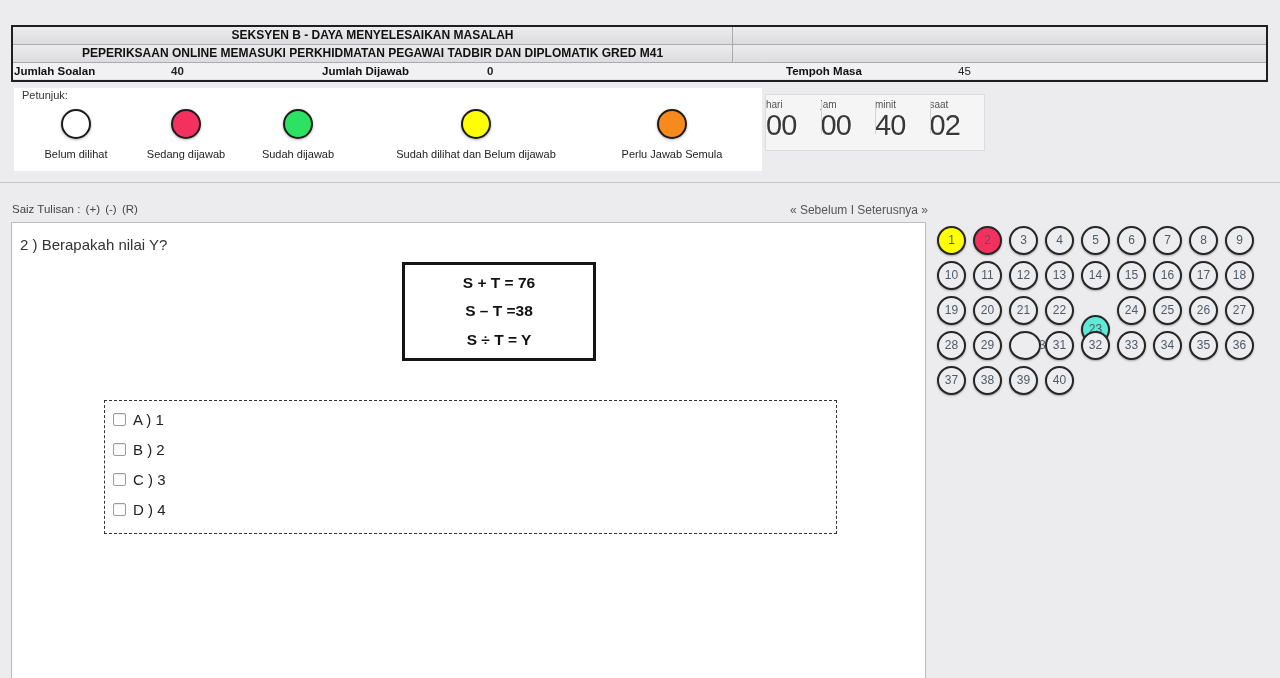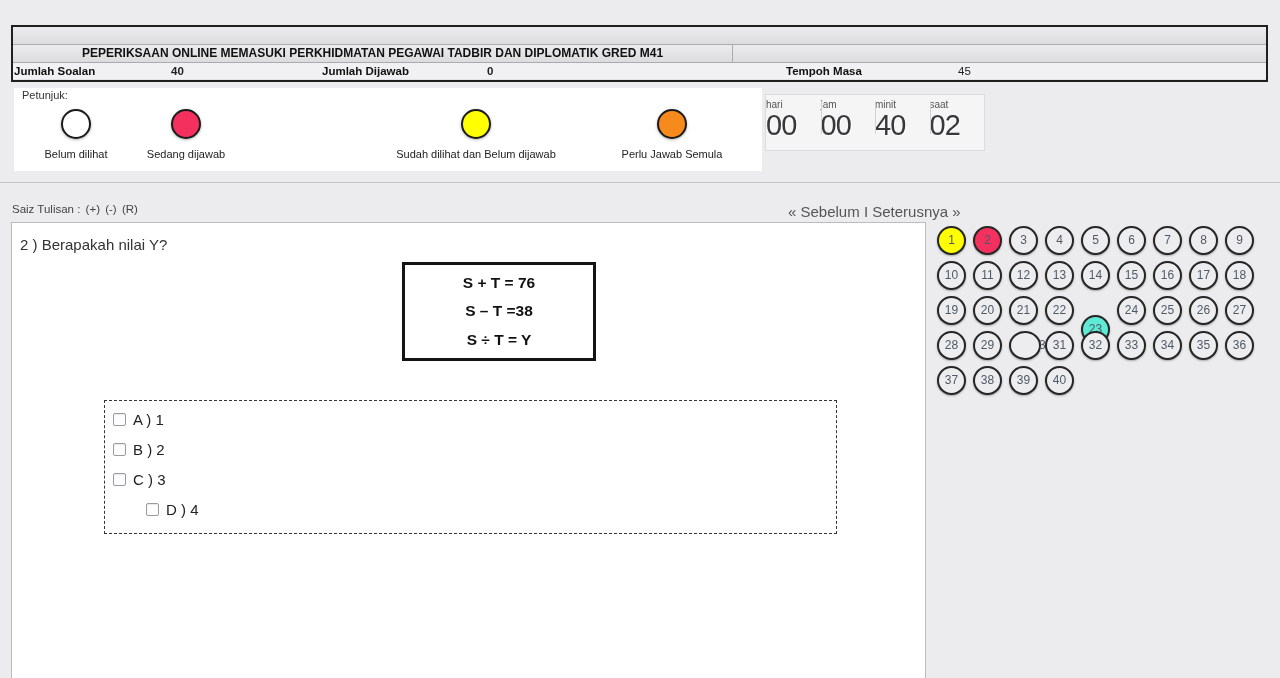--- a/index.html
+++ b/index.html
@@ -56,61 +56,62 @@
   .timer-value {
     font-size:29px; color:#38383A; letter-spacing:-1px; line-height:30px;
     text-shadow:1px 1px 0 rgba(255,255,255,.85); display:block;
   }
 
   
   .divider { position:absolute; left:0; top:182px; width:1280px; height:1px; background:#C5C5C8; }
   .fontsize-bar { position:absolute; left:12px; top:203px; font-size:11.5px; color:#444; }
   .fontsize-bar span { margin-right:2px; }
   .fs-btn { cursor:pointer; }
-  .nav-bar { position:absolute; top:203px; left:788px; width:142px; text-align:left; font-size:15px; color:#555; white-space:nowrap; }
+  .nav-bar { position:absolute; top:203px; left:788px; width:142px; text-align:center; font-size:12px; color:#555; white-space:nowrap; }
   .nav-link { cursor:pointer; }
 
   
   .question-panel {
     position:absolute; left:11px; top:222px; width:915px; height:460px;
     background:#FFFFFF; border:1px solid #BCBCBF;
   }
   .question-title { position:absolute; left:8px; top:13px; font-size:15px; color:#333; }
   .equation-box {
     position:absolute; left:362px; top:39px; width:194px; height:99px;
     border:3px solid #141414; background:#fff;
     display:flex; flex-direction:column; justify-content:space-around;
     text-align:center; font-size:15.5px; font-weight:600; color:#111; padding:4px 0;margin-left:28px;
   }
   .options-box {
     position:absolute; left:92px; top:177px; width:733px; height:134px;
     border:1px dashed #333;
   }
   .option-row { position:absolute; left:8px; height:24px; display:flex; align-items:center; }
-  .o-0 { top:6px; } .o-1 { top:36px; } .o-2 { top:66px; } .o-3 { top:96px;margin-left:33px; }
+  .o-0 { top:6px; } .o-1 { top:36px; } .o-2 { top:66px; } .o-3 { top:96px; }
   .option-checkbox {
     appearance:none; -webkit-appearance:none; width:13px; height:13px;
     border:1px solid #9A9AA0; border-radius:2px; background:#FDFDFD;
     box-shadow:inset 0 1px 1px rgba(0,0,0,.08); margin-right:7px; cursor:pointer;
   }
   .option-label { font-size:15px; color:#222; }
 
   
   .question-grid { position:absolute; left:937px; top:226px; width:330px; height:190px; }
   .qnum {
     position:absolute; width:29px; height:29px; border:2px solid #262626; border-radius:50%;
     font-size:12px; color:#4E5A66; line-height:25px; text-align:center;
     box-shadow:0 1px 2px rgba(0,0,0,.3); cursor:pointer;
   }
 </style>
 </head>
 <body>
 
 <div class="header-box">
   <div class="h-row h-row-title">
+    <div class="h-cell-main">SEKSYEN B - DAYA MENYELESAIKAN MASALAH</div>
     <div class="h-cell-rest"></div>
   </div>
   <div class="h-row h-row-title">
     <div class="h-cell-main">PEPERIKSAAN ONLINE MEMASUKI PERKHIDMATAN PEGAWAI TADBIR DAN DIPLOMATIK GRED M41</div>
     <div class="h-cell-rest"></div>
   </div>
   <div class="h-row-stats">
     <span class="s-lbl p-0">Jumlah Soalan</span>
     <span class="s-val p-1">40</span>
     <span class="s-lbl p-2">Jumlah Dijawab</span>
@@ -122,20 +123,24 @@
 
 <div class="legend-box">
   <div class="legend-title">Petunjuk:</div>
   <div class="legend-item li-0">
     <span class="legend-circle" style="background: rgb(255, 255, 255);"></span>
     <span class="legend-label">Belum dilihat</span>
   </div>
   <div class="legend-item li-1">
     <span class="legend-circle" style="background: rgb(244, 48, 95);"></span>
     <span class="legend-label">Sedang dijawab</span>
+  </div>
+  <div class="legend-item li-2">
+    <span class="legend-circle" style="background: rgb(43, 226, 99);"></span>
+    <span class="legend-label">Sudah dijawab</span>
   </div>
   <div class="legend-item li-4">
     <span class="legend-circle" style="background: rgb(247, 138, 29);"></span>
     <span class="legend-label">Perlu Jawab Semula</span>
   </div>
   <div class="legend-item li-3">
     <span class="legend-circle" style="background: rgb(255, 255, 0);"></span>
     <span class="legend-label">Sudah dilihat dan Belum dijawab</span>
   </div>
 </div>

